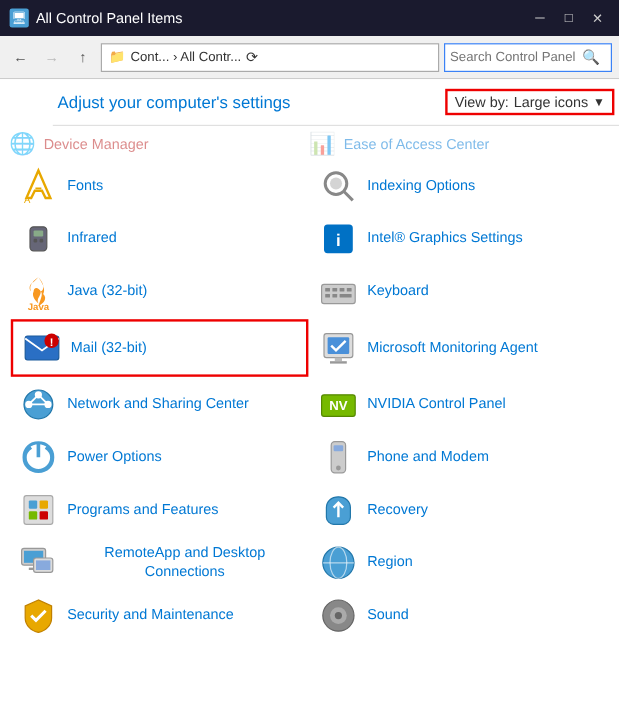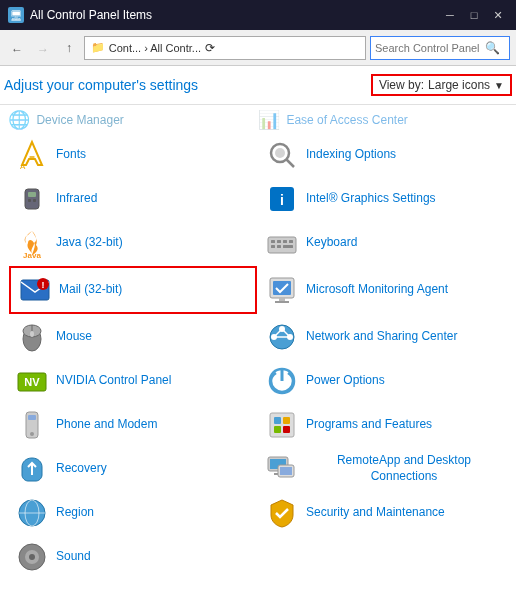--- a/index.html
+++ b/index.html
@@ -65,20 +65,21 @@
       flex-direction: column;
     }
 
     
     .header-row {
       display: flex;
       align-items: center;
       justify-content: space-between;
       padding: 8px 4px;
       border-bottom: 1px solid #e0e0e0;
+      margin-left: 44px;
     }
     .header-title { color: #0078d4; font-size: 14px; font-weight: 400; }
     .view-by-box {
       display: flex;
       align-items: center;
       gap: 4px;
       border: 2px solid #e00;
       padding: 2px 6px;
       font-size: 12px;
     }
@@ -168,21 +169,21 @@
       <span class="view-by-value">Large icons</span>
       <span class="dropdown-arrow">▼</span>
     </div>
   </div>
 
   <div class="items-area">
 
     <div style="display:flex; padding: 0 8px; height:22px; overflow:hidden; opacity:0.5;">
       <div style="flex:1; display:flex; align-items:center; gap:6px;">
         <span style="font-size:18px;">🌐</span>
-        <span style="color:#0369a1; font-size:12px;">Device Manager</span>
+        <span style="color:#b91c1c; font-size:12px;">Device Manager</span>
       </div>
       <div style="flex:1; display:flex; align-items:center; gap:6px;">
         <span style="font-size:18px;">📊</span>
         <span style="color:#0078d4; font-size:12px;">Ease of Access Center</span>
       </div>
     </div>
 
     <div class="items-grid">
 
       <div class="item">
@@ -275,31 +276,20 @@
             <rect x="4" y="4" width="24" height="20" rx="2" fill="#ddd" stroke="#999" stroke-width="1"></rect>
             <rect x="7" y="7" width="18" height="14" rx="1" fill="#4a90d9"></rect>
             <rect x="13" y="24" width="6" height="3" fill="#bbb"></rect>
             <rect x="9" y="27" width="14" height="2" fill="#999"></rect>
             <path d="M10 14 L14 18 L22 10" fill="none" stroke="#fff" stroke-width="2"></path>
           </svg>
         </div>
         <span class="item-label">Microsoft Monitoring Agent</span>
       </div>
 
-      <div class="item">
-        <div class="item-icon">
-          <svg width="32" height="32" viewBox="0 0 32 32">
-            <ellipse cx="16" cy="18" rx="9" ry="12" fill="#888" stroke="#666" stroke-width="1"></ellipse>
-            <ellipse cx="16" cy="10" rx="9" ry="6" fill="#aaa" stroke="#666" stroke-width="1"></ellipse>
-            <line x1="16" y1="4" x2="16" y2="16" stroke="#666" stroke-width="1"></line>
-            <ellipse cx="16" cy="13" rx="2" ry="3" fill="#ccc"></ellipse>
-          </svg>
-        </div>
-        <span class="item-label">Mouse</span>
-      </div>
 
       <div class="item">
         <div class="item-icon">
           <svg width="32" height="32" viewBox="0 0 32 32">
             <circle cx="16" cy="16" r="12" fill="#4a9fd4" stroke="#2277aa" stroke-width="1"></circle>
             <circle cx="8" cy="16" r="3" fill="#fff"></circle>
             <circle cx="24" cy="16" r="3" fill="#fff"></circle>
             <circle cx="16" cy="8" r="3" fill="#fff"></circle>
             <line x1="8" y1="16" x2="16" y2="8" stroke="#fff" stroke-width="1.5"></line>
             <line x1="24" y1="16" x2="16" y2="8" stroke="#fff" stroke-width="1.5"></line>

